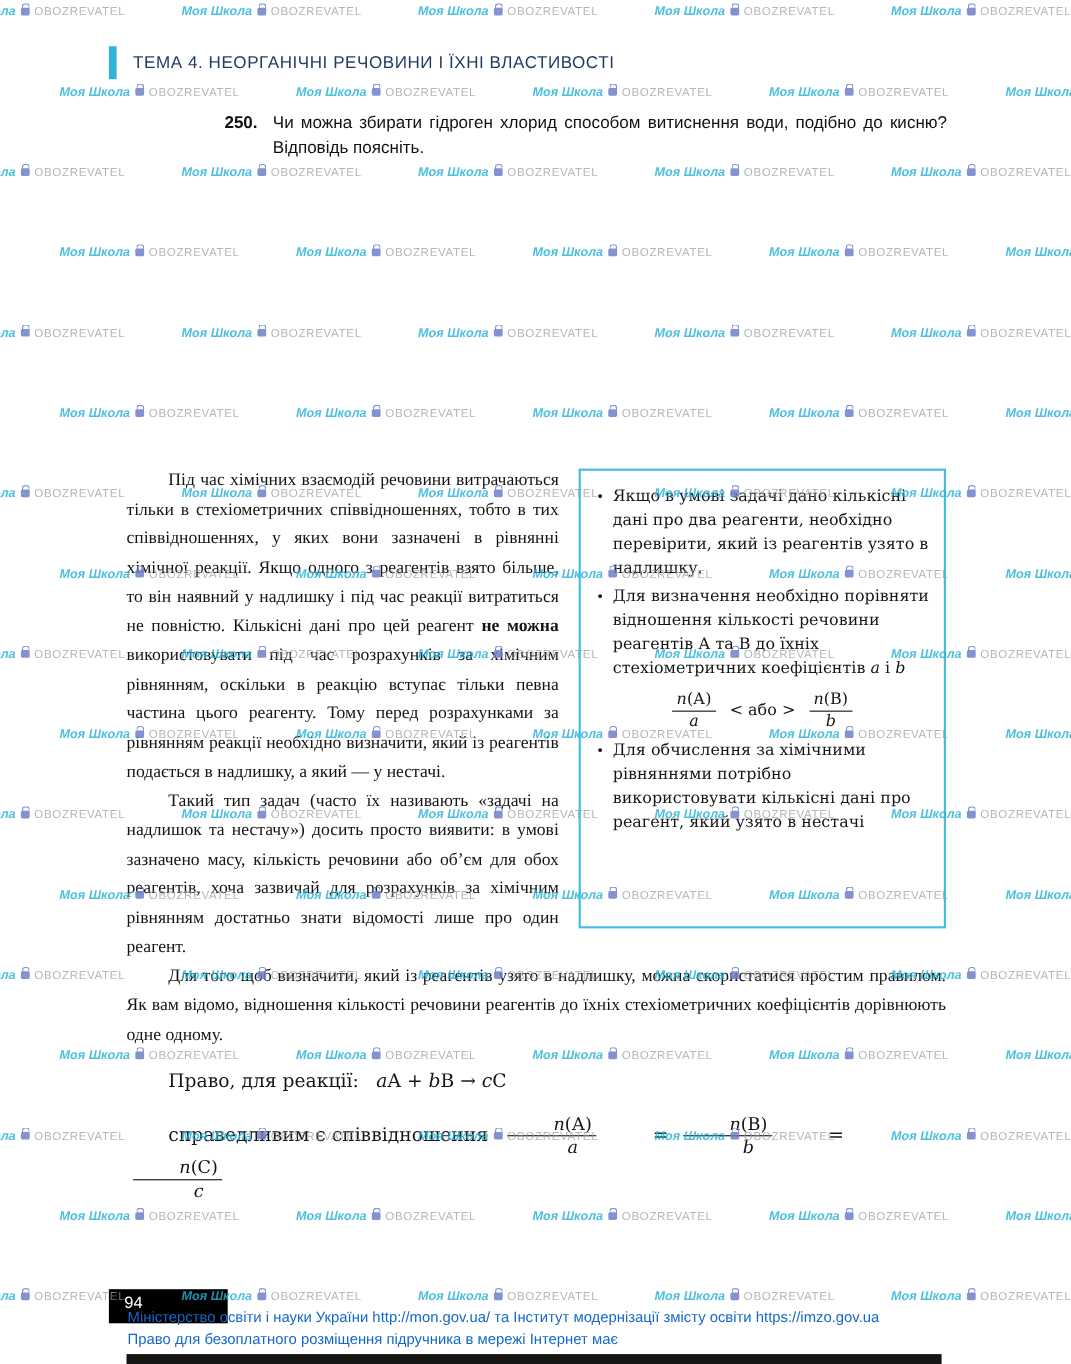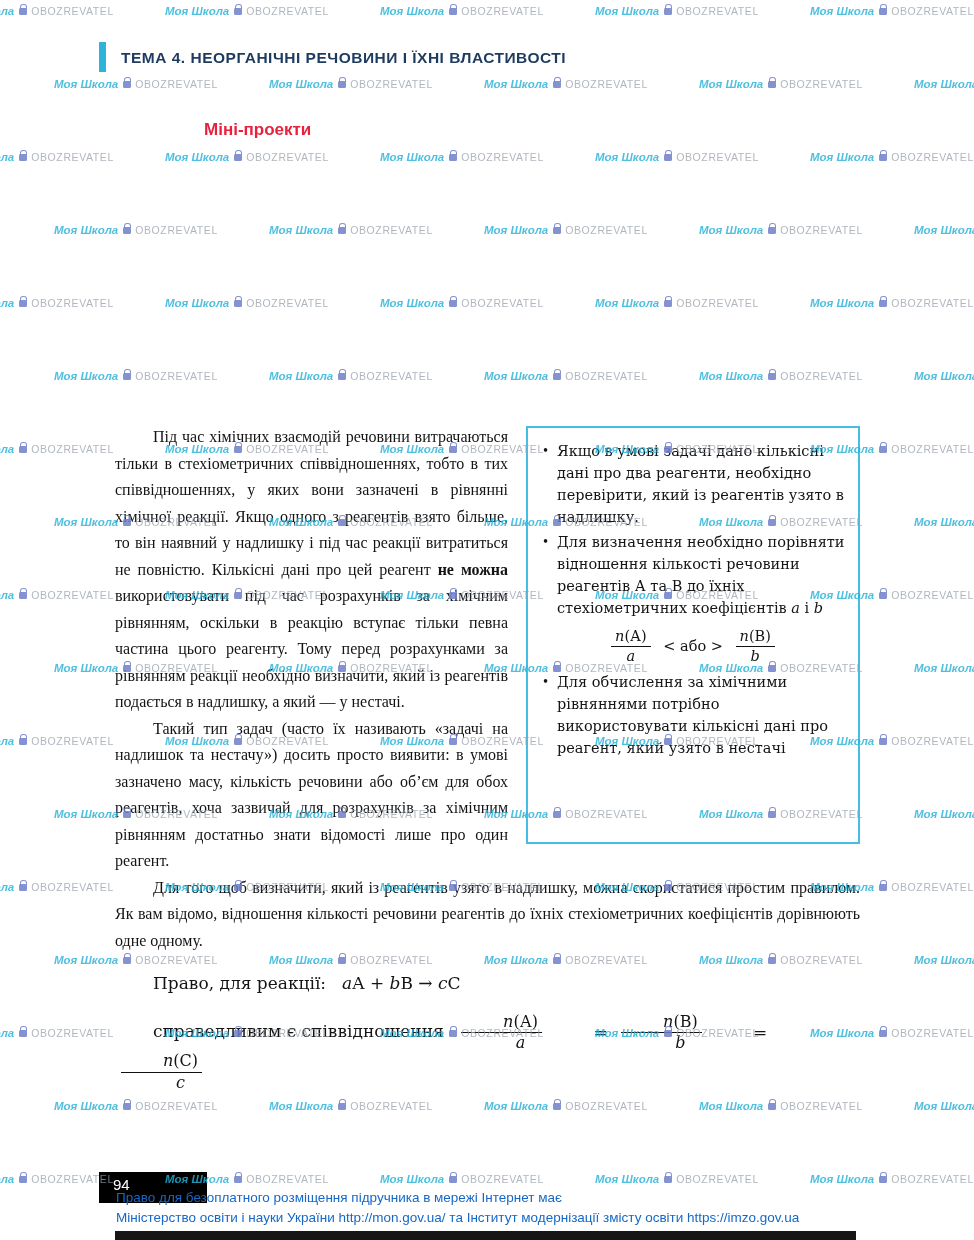--- a/index.html
+++ b/index.html
@@ -15,21 +15,21 @@
   .wm-school{color:rgba(40,177,216,.82);font-style:italic;font-weight:bold;}
   .wm-brand{color:rgba(150,158,168,.75);letter-spacing:.6px;font-size:10.5px;}
   .wm-lock{display:inline-block;position:relative;width:8px;height:7px;
     background:rgba(110,127,201,.85);border-radius:1.5px;margin:0 4px 0 5px;}
   .wm-lock::before{content:"";position:absolute;left:1.2px;top:-4px;width:4.5px;height:4px;
     border:1.3px solid rgba(110,127,201,.85);border-bottom:none;border-radius:3px 3px 0 0;}
 
   
   .header-bar{position:absolute;left:99px;top:42px;width:7px;height:30px;background:#2fb3d8;z-index:2;}
   .header-title{position:absolute;left:121px;top:49px;z-index:2;
-    font-size:15.5px;font-weight:bold;color:#1d3a5f;letter-spacing:.5px;}
+    font-size:15.5px;font-weight:normal;color:#1d3a5f;letter-spacing:.5px;}
 
   
   .exercises-block{position:absolute;left:204px;top:100px;width:657px;z-index:2;}
   .ex-item{position:relative;padding-left:44px;font-size:15.5px;line-height:23px;
     text-align:justify;margin-bottom:6px;}
   .ex-num{position:absolute;left:0;top:0;font-weight:bold;}
   .mini-heading{margin:20px 0 10px 0;font-size:17px;font-weight:bold;color:#e8213d;}
 
   
   .section-title{position:absolute;left:154px;top:346px;width:688px;z-index:2;
@@ -156,21 +156,24 @@
       <div class="wm-tile" style="left: 165px; top: 1173px;"><span class="wm-school">Моя Школа</span><span class="wm-lock"></span><span class="wm-brand">OBOZREVATEL</span></div>
       <div class="wm-tile" style="left: 380px; top: 1173px;"><span class="wm-school">Моя Школа</span><span class="wm-lock"></span><span class="wm-brand">OBOZREVATEL</span></div>
       <div class="wm-tile" style="left: 595px; top: 1173px;"><span class="wm-school">Моя Школа</span><span class="wm-lock"></span><span class="wm-brand">OBOZREVATEL</span></div>
       <div class="wm-tile" style="left: 810px; top: 1173px;"><span class="wm-school">Моя Школа</span><span class="wm-lock"></span><span class="wm-brand">OBOZREVATEL</span></div>
     </div>
 
   <div class="header-bar"></div>
   <div class="header-title">ТЕМА 4. НЕОРГАНІЧНІ РЕЧОВИНИ І ЇХНІ ВЛАСТИВОСТІ</div>
 
   <div class="exercises-block">
-    <div class="mini-heading">Міні-проекти</div>
+    <div class="ex-item">
+      <span class="ex-num">250.</span>
+      <span class="ex-text">Чи можна збирати гідроген хлорид способом витиснення води, подібно до кисню? Відповідь поясніть.</span>
+    </div>
   </div>
 
 
   <div class="body-area">
 
     <aside class="infobox">
       <div class="ib-item">
         <span class="ib-bullet">•</span>
         <span class="ib-text">Якщо в умові задачі дано кількісні дані про два реагенти, необхідно перевірити, який із реагентів узято в надлишку.</span>
       </div>
@@ -222,18 +225,18 @@
         <span class="den"><i>c</i></span>
       </span>
     </p>
 
   </div>
 
   <div class="pagenum-block">
     <span class="pagenum">94</span>
   </div>
   <div class="footer-text">
+    <div><span>Міністерство освіти і науки України </span><span class="footer-link">http://mon.gov.ua/</span><span> та Інститут модернізації змісту освіти </span><span class="footer-link">https://imzo.gov.ua</span></div>
     <div>Право для безоплатного розміщення підручника в мережі Інтернет має</div>
-    <div><span>Міністерство освіти і науки України </span><span class="footer-link">http://mon.gov.ua/</span><span> та Інститут модернізації змісту освіти </span><span class="footer-link">https://imzo.gov.ua</span></div>
   </div>
   <div class="bottom-bar"></div>
 
 </div>
 
 </body></html>

